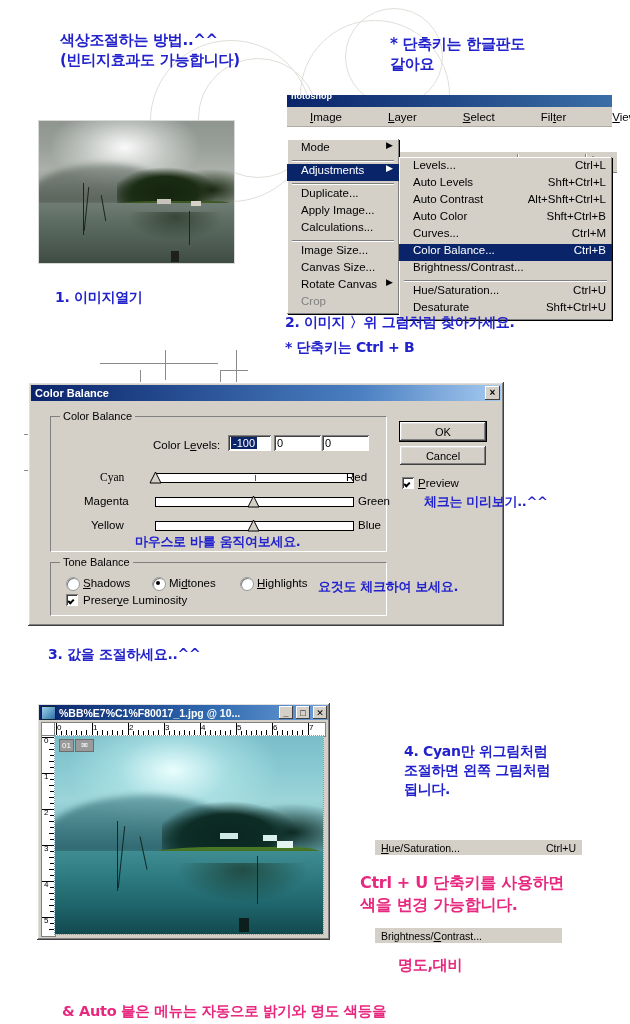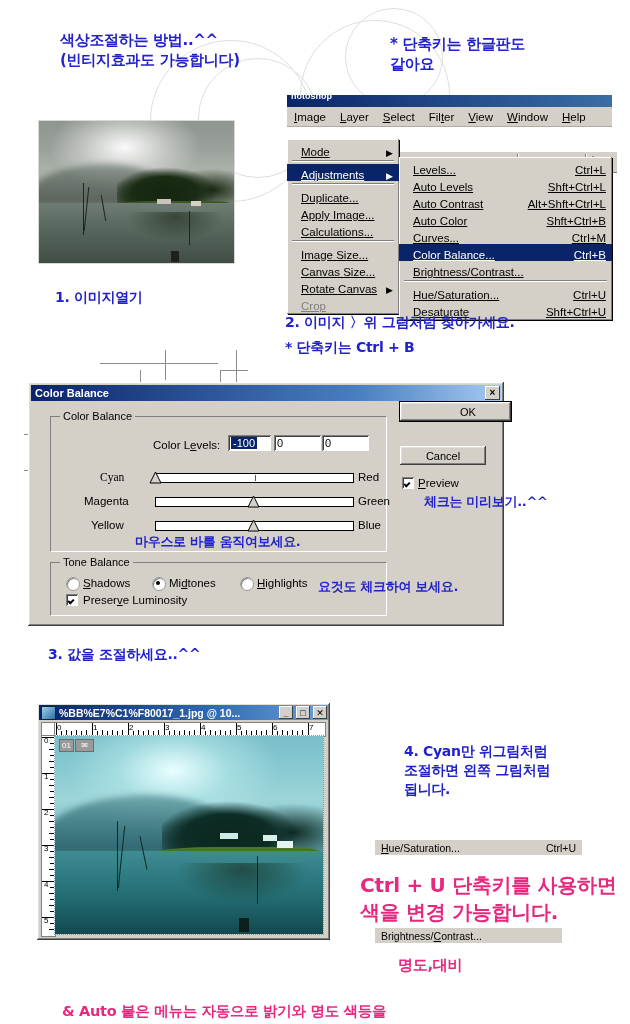--- a/index.html
+++ b/index.html
@@ -60,27 +60,27 @@
                 radial-gradient(ellipse 40% 45% at 18% 80%, #0e2d24 0%, rgba(14,45,36,0) 72%);}
   .photo.cyan .shore{background:linear-gradient(180deg,#4b7a26,#2d5318);}
 
   
   #ps{left:287px;top:95px;width:325px;}
   #ps .titlebar{height:12px;background:linear-gradient(90deg,#0a246a,#3a6ea5);
      color:#fff;font-size:9px;padding-left:4px;overflow:hidden;position:relative;}
   #ps .titlebar span{position:absolute;top:-4px;left:4px;font-weight:bold;}
   #ps .menubar{height:19px;background:#d4d0c8;display:flex;align-items:center;
      font-size:11.5px;color:#000;border-bottom:1px solid #b0aca4;}
-  #ps .menubar div{padding:1px 7px;}
+  #ps .menubar div{padding:1px 23px;}
   #ps .body{position:relative;height:200px;background:#ffffff;}
 
   .menupanel{position:absolute;background:#d4d0c8;
      box-shadow:inset -1px -1px 0 #808080, inset 1px 1px 0 #ffffff, 1px 1px 0 #000;}
-  .mi{display:flex;align-items:flex-end;height:17px;font-size:11.5px;color:#000;
-      padding:0 6px 0 14px;white-space:nowrap;position:relative;text-decoration:underline;}
+  .mi{display:flex;align-items:flex-start;height:17px;font-size:11.5px;color:#000;
+      padding:0 6px 0 14px;white-space:nowrap;position:relative;}
   .mi .lbl{flex:0 0 auto;}
   .mi .acc{margin-left:auto;padding-left:24px;}
   .mi .arrow{position:absolute;right:6px;font-size:9px;line-height:1;}
   .mi.sel{background:#0a246a;color:#ffffff;}
   .mi.dis{color:#808080;}
   .msep{height:1px;margin:2px 5px;background:#808080;border-bottom:1px solid #fff;}
   u{text-decoration:underline;}
 
   #toolbar{position:absolute;left:112px;top:24px;width:214px;height:22px;
      background:#d4d0c8;box-shadow:inset 0 1px 0 #fff, inset 0 -1px 0 #808080;
@@ -338,21 +338,21 @@
 
   <div class="slabel" style="left:72px;top:89px;font-family:Liberation Serif, serif;">Cyan</div>
   <div class="sldr" style="left:127px;top:91px;width:197px;">
     <div class="tick"></div>
   </div>
   <div class="thumbwrap" style="left:121px;top:90px;">
     <svg width="13" height="12">
         <polygon points="6.5,0 12,11 1,11" fill="#d4d0c8" stroke="#000" stroke-width="1"></polygon>
       </svg>
   </div>
-  <div class="slabel" style="left:330px;top:89px;">Red</div>
+  <div class="slabel" style="left:318px;top:89px;">Red</div>
 
   <div class="slabel" style="left:56px;top:113px;">Magenta</div>
   <div class="sldr" style="left:127px;top:115px;width:197px;"></div>
   <div class="thumbwrap" style="left:219px;top:114px;">
     <svg width="13" height="12">
         <polygon points="6.5,0 12,11 1,11" fill="#d4d0c8" stroke="#000" stroke-width="1"></polygon>
       </svg>
   </div>
   <div class="slabel" style="left:330px;top:113px;">Green</div>
 
@@ -370,21 +370,21 @@
   </div>
   <div class="radio" style="left:38px;top:195px;"></div>
   <div class="slabel" style="left:55px;top:195px;"><u>S</u>hadows</div>
   <div class="radio on" style="left:124px;top:195px;"></div>
   <div class="slabel" style="left:141px;top:195px;">Mi<u>d</u>tones</div>
   <div class="radio" style="left:212px;top:195px;"></div>
   <div class="slabel" style="left:229px;top:195px;"><u>H</u>ighlights</div>
   <div class="chk on" style="left:38px;top:212px;"></div>
   <div class="slabel" style="left:55px;top:212px;">Preser<u>v</u>e Luminosity</div>
 
-  <div class="dlgbtn def" style="left:372px;top:20px;padding-left:25px;">OK</div>
+  <div class="dlgbtn def" style="left:372px;top:40px;">OK</div>
   <div class="dlgbtn" style="left:372px;top:64px;">Cancel</div>
   <div class="chk on" style="left:374px;top:95px;"></div>
   <div class="slabel" style="left:390px;top:95px;"><u>P</u>review</div>
 </div>
 
 <div class="abs kr" style="left:135px;top:533px;font-size:13px;">마우스로 바를 움직여보세요.</div>
 <div class="abs kr" style="left:424px;top:493px;font-size:13px;">체크는 미리보기..^^</div>
 <div class="abs kr" style="left:318px;top:578px;font-size:13px;">요것도 체크하여 보세요.</div>
 <div class="abs kr" style="left:48px;top:645px;font-size:14px;">3. 값을 조절하세요..^^</div>
 
@@ -524,21 +524,21 @@
 
 <div class="abs kr" style="left:360px;top:742px;font-size:14px;margin-left:44px;">4. Cyan만 위그림처럼
     조절하면 왼쪽 그림처럼
     됩니다.</div>
 
 <div class="abs menuchip" style="left:375px;top:840px;width:195px;">
   <span><u>H</u>ue/Saturation...</span>
   <span class="acc">Ctrl+U</span>
 </div>
 
-<div class="abs kr pink" style="left:360px;top:872px;font-size:20px;">Ctrl + U 단축키를 사용하면
+<div class="abs kr pink" style="left:360px;top:872px;font-size:16px;">Ctrl + U 단축키를 사용하면
 색을 변경 가능합니다.</div>
 
 <div class="abs menuchip" style="left:375px;top:928px;width:175px;">
   <span>Brightness/<u>C</u>ontrast...</span>
 </div>
 
 <div class="abs kr pink" style="left:398px;top:955px;font-size:15px;">명도,대비</div>
 
 <div class="abs kr pink" style="left:62px;top:978px;font-size:14.5px;margin-top:24px;">&amp; Auto 붙은 메뉴는 자동으로 밝기와 명도 색등을
     조절할 수 있습니다.</div>

